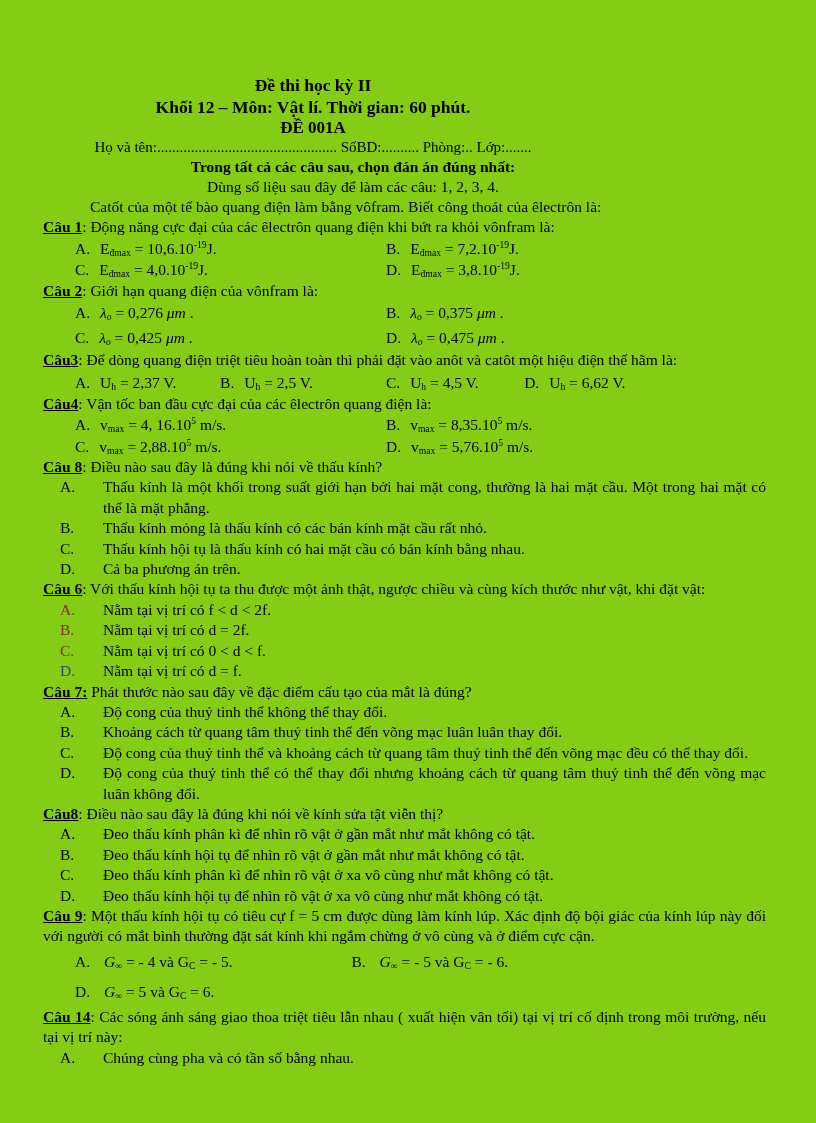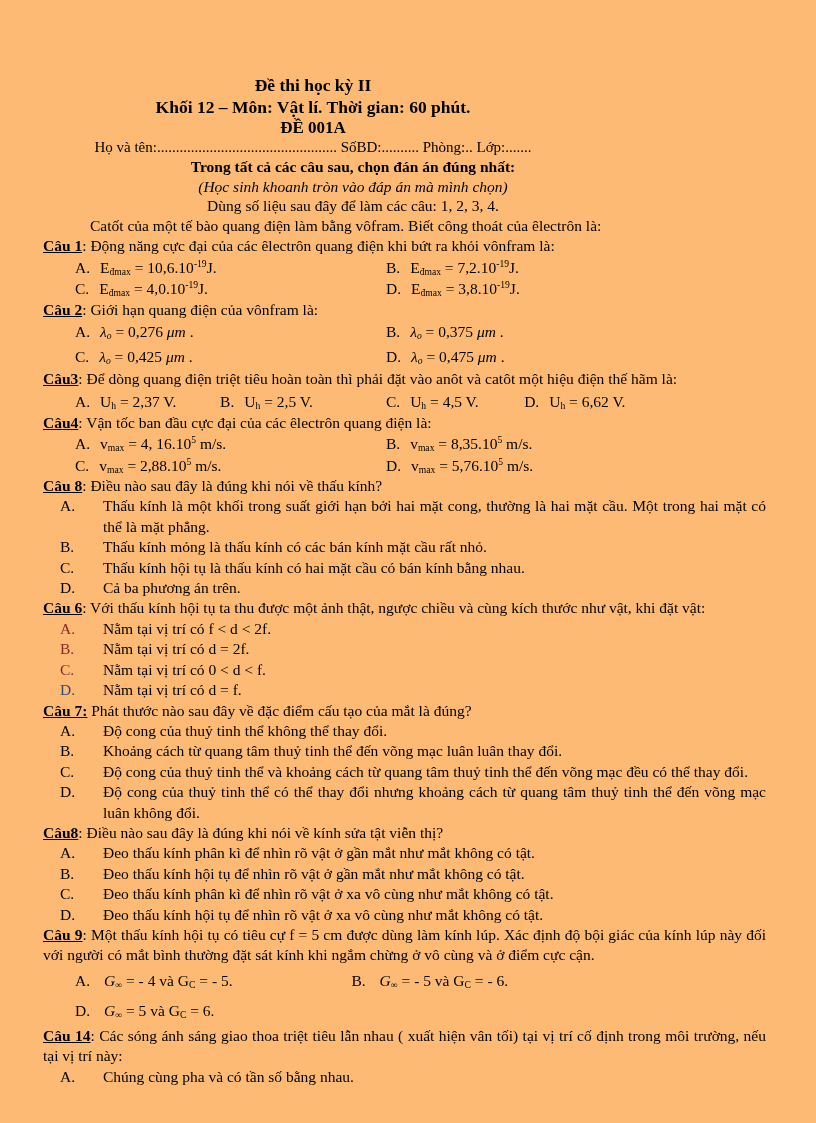--- a/index.html
+++ b/index.html
@@ -1,20 +1,20 @@
 <!DOCTYPE html>
 <html><head>
 <meta charset="utf-8">
 <style>
   html,body{margin:0;padding:0;background:#e8e8e8;}
   .page{
     position:relative;
     width:816px;height:1123px;
     margin:0 auto;
-    background:#fdba74;
+    background:#84cc16;
     box-sizing:border-box;
     padding:74px 50px 0 43px;
     font-family:"Liberation Serif","DejaVu Serif",serif;
     font-size:15.5px;line-height:20.4px;color:#000;
     overflow:hidden;
   }
   
   .header-a{width:540px;text-align:center;}
   .h-title1{font-weight:bold;font-size:17.5px;line-height:22px;}
   .h-title2{font-weight:bold;font-size:17.5px;line-height:23px;}
@@ -59,21 +59,20 @@
 
   <div class="header-a">
     <div class="h-title1">Đề thi học kỳ II</div>
     <div class="h-title2">Khối 12 – Môn: Vật lí.  Thời gian: 60 phút.</div>
     <div class="h-code">ĐỀ 001A</div>
     <div class="h-student">Họ và tên:................................................  SốBD:..........  Phòng:..   Lớp:.......</div>
   </div>
 
   <div class="header-b">
     <div class="h-instr">Trong tất cả các câu sau, chọn đán án đúng nhất:</div>
-    <div class="h-note">(Học sinh khoanh tròn vào đáp án mà mình chọn)</div>
     <div class="h-data">Dùng số liệu sau đây để làm các câu: 1, 2, 3, 4.</div>
   </div>
 
   <div class="intro">
     <div class="intro-l1">Catốt của một tế bào quang điện làm bằng vôfram. Biết công thoát của êlectrôn là:</div>
   </div>
 
   <div id="questions">
       <div class="q">
         <div class="stem"><span class="qlabel">Câu 1</span><span>: Động năng cực đại của các êlectrôn quang điện khi bứt ra khỏi vônfram là:</span></div>

